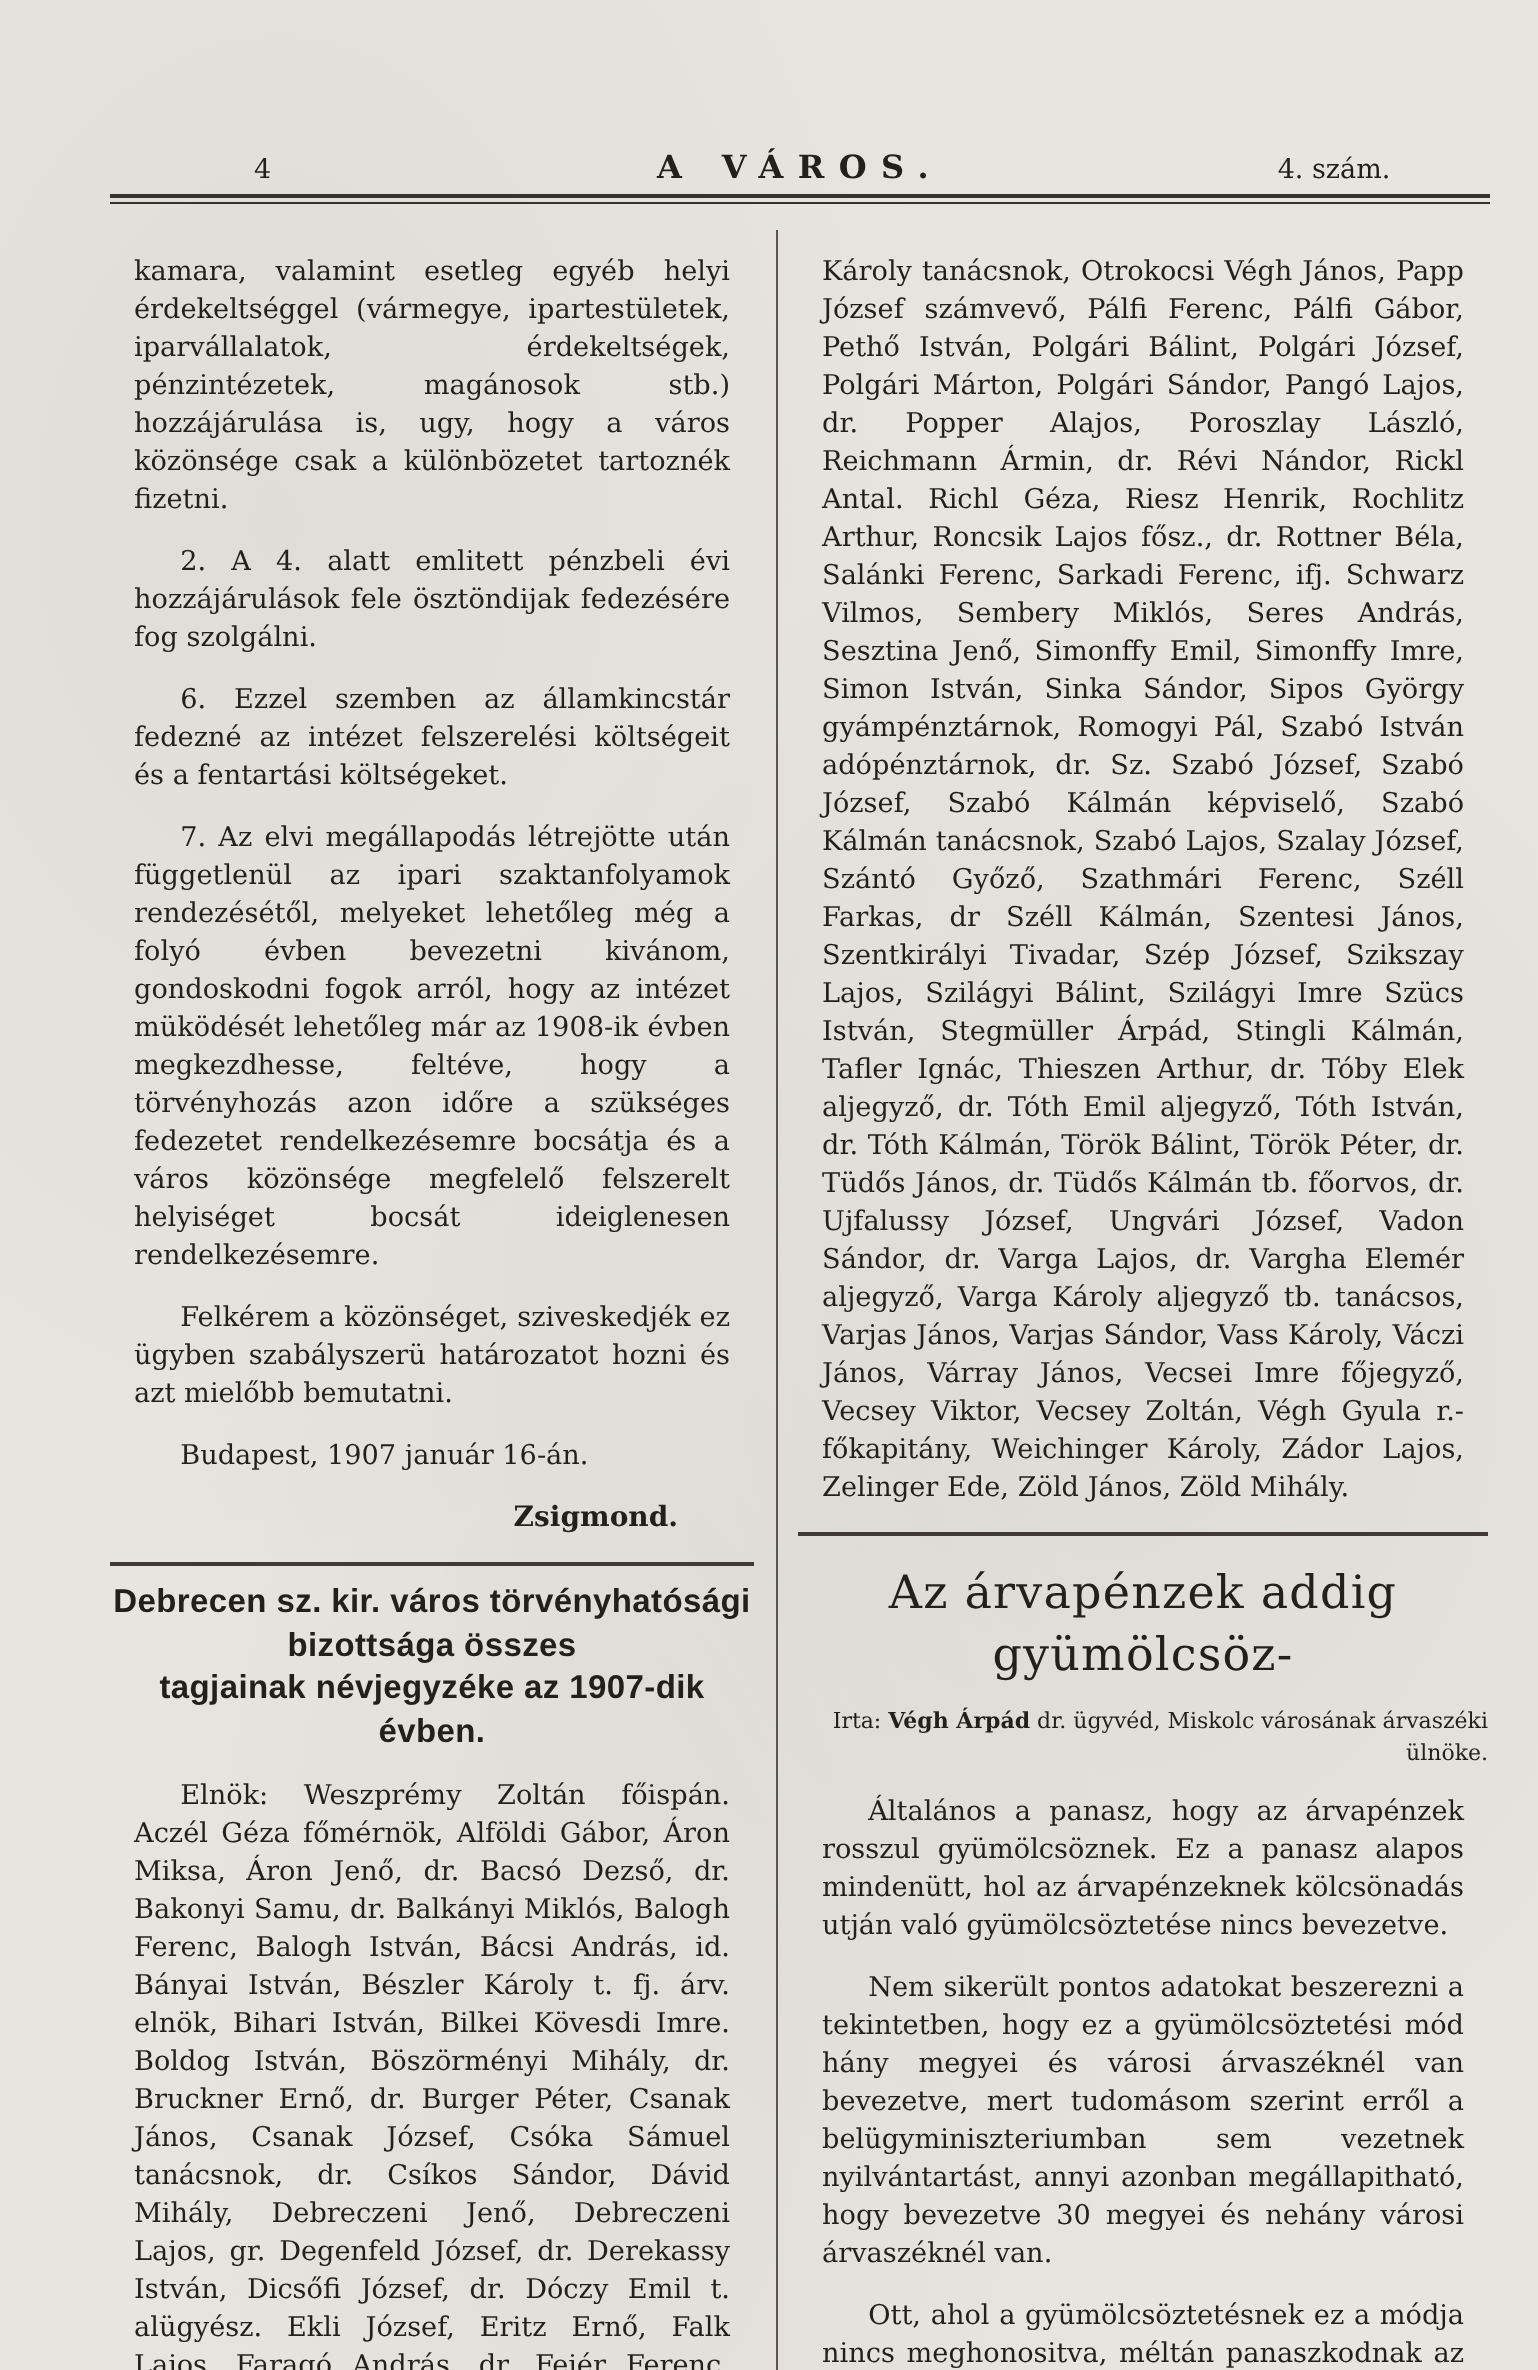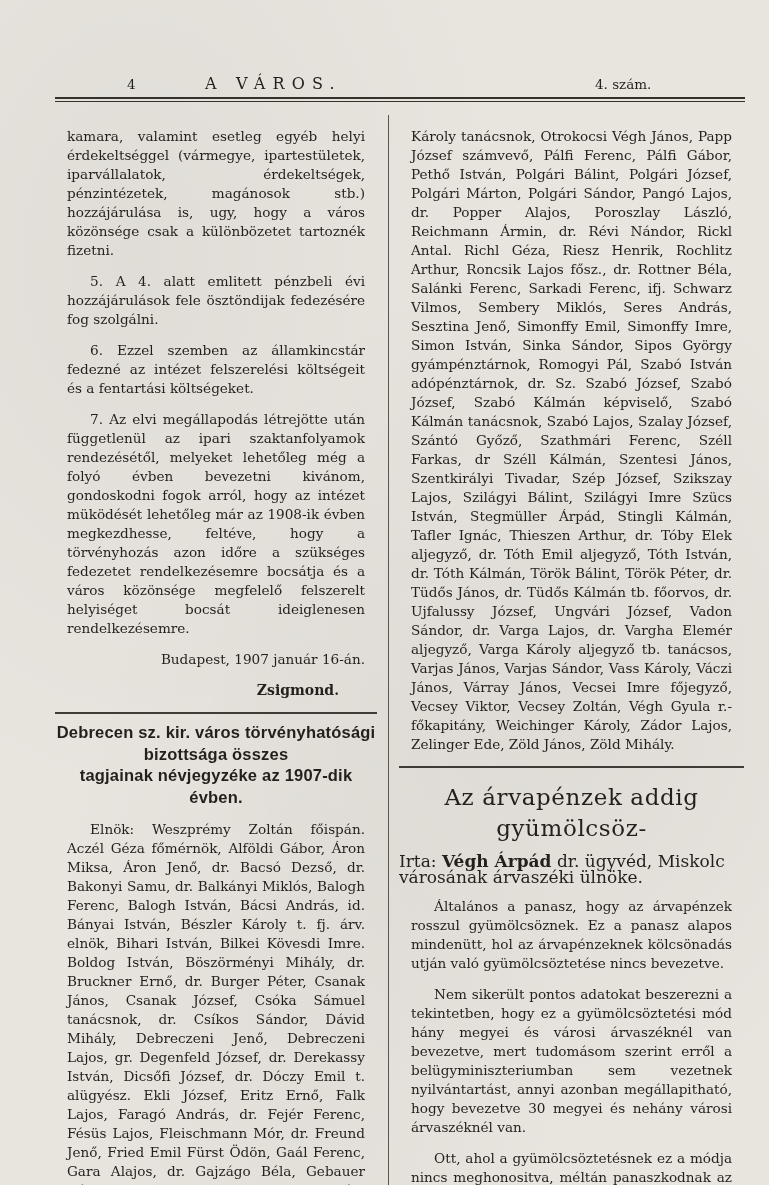--- a/index.html
+++ b/index.html
@@ -13,69 +13,70 @@
       radial-gradient(ellipse at 40% 85%, rgba(0,0,0,0.03), transparent 40%),
       #e8e5df;
     color:#231f1a;
     font-family:"DejaVu Serif", serif;
     overflow:hidden;
   }
   .inner{position:absolute;left:55px;top:74px;width:690px;}
   
   .masthead{display:flex;align-items:baseline;font-size:13.5px;}
   .masthead .pagenum{width:150px;padding-left:72px;box-sizing:border-box;}
-  .masthead .title{flex:1;font-size:16px;font-weight:400;letter-spacing:.45em;}
-  .masthead .issue{width:150px;text-align:left;padding-right:6px;box-sizing:border-box;}
+  .masthead .title{flex:1;text-align:center;font-size:16px;font-weight:700;letter-spacing:.45em;}
+  .masthead .issue{width:150px;text-align:center;padding-right:6px;box-sizing:border-box;}
   .double-rule{margin-top:4px;height:2px;border-top:2.5px solid #35312b;border-bottom:1px solid #35312b;}
   
   .columns{display:flex;margin-top:13px;min-height:1072px;}
   .col{font-size:13.6px;line-height:19px;text-align:justify;hyphens:auto;}
   .col.left{width:322px;}
   .divider{width:1px;background:#5a554e;margin-left:11px;margin-right:10px;}
   .col.right{width:345px;}
   p{margin:12px;}
   .indent{text-indent:1.7em;}
-  .dateline{text-indent:1.7em;margin-top:1px;text-align:right;}
+  .dateline{text-indent:1.7em;margin-top:1px;text-align:left;}
   .signature{text-align:right;padding-right:26px;font-weight:700;font-size:14px;margin-top:3px;}
   .section-rule{border:none;border-top:2px solid #403b34;margin:9px 0 8px;}
   .list-heading{
     font-family:Liberation Sans, sans-serif;
     font-weight:700;font-size:16.5px;line-height:21.5px;
     text-align:center;margin:4px 0 7px;letter-spacing:.2px;
   }
   .list-heading span{display:block;}
   .article-title{
     font-weight:400;font-size:23px;line-height:31px;
     text-align:center;letter-spacing:.6px;margin:14px 0 9px;
   }
   .article-title span{display:block;}
-  .byline{font-size:17px;line-height:16px;margin:0 0 9px;text-align:left;text-indent:0;}
+  .byline{font-size:11px;line-height:16px;margin:0 0 9px;text-align:right;text-indent:0;}
   .byline .author{font-weight:700;}
   .members{text-align:justify;}
 </style>
 </head>
 <body>
 
 <div class="page">
   <div class="inner">
 
     <header class="masthead">
       <span class="pagenum">4</span>
       <span class="title">A VÁROS.</span>
       <span class="issue">4. szám.</span>
     </header>
     <div class="double-rule"></div>
 
     <div class="columns">
 
       <div class="col left">
         <p class="cont">kamara, valamint esetleg egyéb helyi érdekeltséggel (vármegye, ipartestületek, iparvállalatok, érdekeltségek, pénzintézetek, magánosok stb.) hozzájárulása is, ugy, hogy a város közönsége csak a különbözetet tartoznék fizetni.</p>
-        <p class="indent">5. A 4. alatt emlitett pénzbeli évi hozzájárulások fele ösztöndijak fedezésére fog szolgálni.</p>
+        <p class="indent">2. A 4. alatt emlitett pénzbeli évi hozzájárulások fele ösztöndijak fedezésére fog szolgálni.</p>
         <p class="indent">6. Ezzel szemben az államkincstár fedezné az intézet felszerelési költségeit és a fentartási költségeket.</p>
         <p class="indent">7. Az elvi megállapodás létrejötte után függetlenül az ipari szaktanfolyamok rendezésétől, melyeket lehetőleg még a folyó évben bevezetni kivánom, gondoskodni fogok arról, hogy az intézet müködését lehetőleg már az 1908-ik évben megkezdhesse, feltéve, hogy a törvényhozás azon időre a szükséges fedezetet rendelkezésemre bocsátja és a város közönsége megfelelő felszerelt helyiséget bocsát ideiglenesen rendelkezésemre.</p>
+        <p class="indent">Felkérem a közönséget, sziveskedjék ez ügyben szabályszerü határozatot hozni és azt mielőbb bemutatni.</p>
         <p class="dateline">Budapest, 1907 január 16-án.</p>
         <p class="signature">Zsigmond.</p>
 
         <hr class="section-rule">
 
         <h2 class="list-heading">
           <span>Debrecen sz. kir. város törvényhatósági bizottsága összes</span>
           <span>tagjainak névjegyzéke az 1907-dik évben.</span>
         </h2>
 

